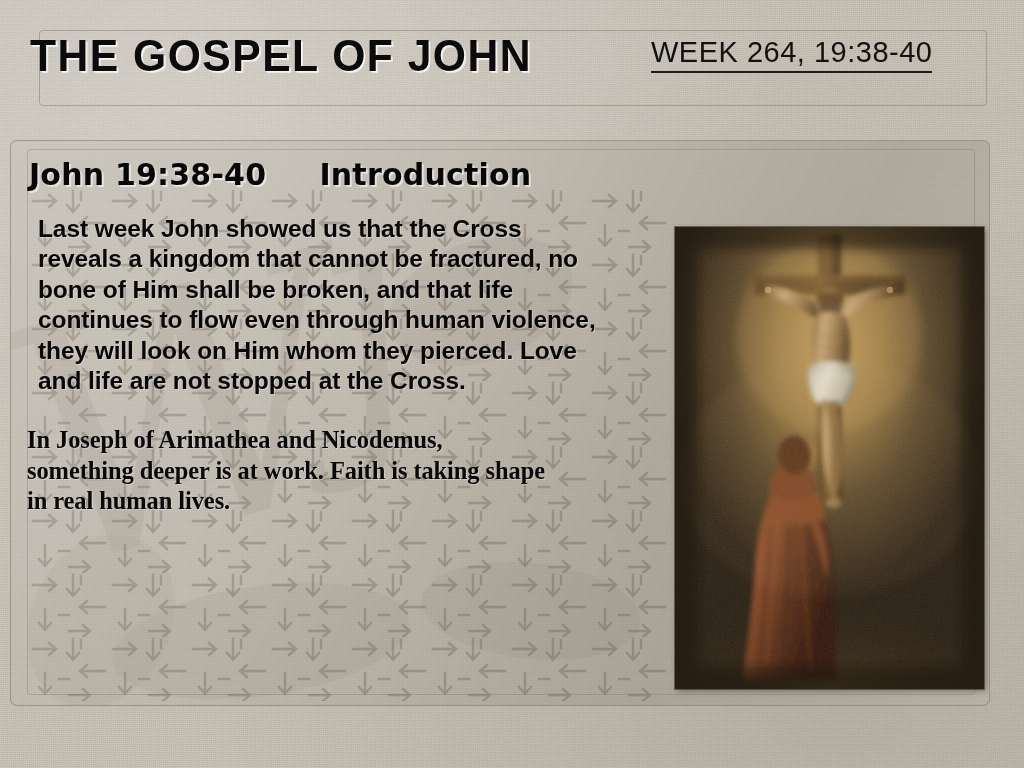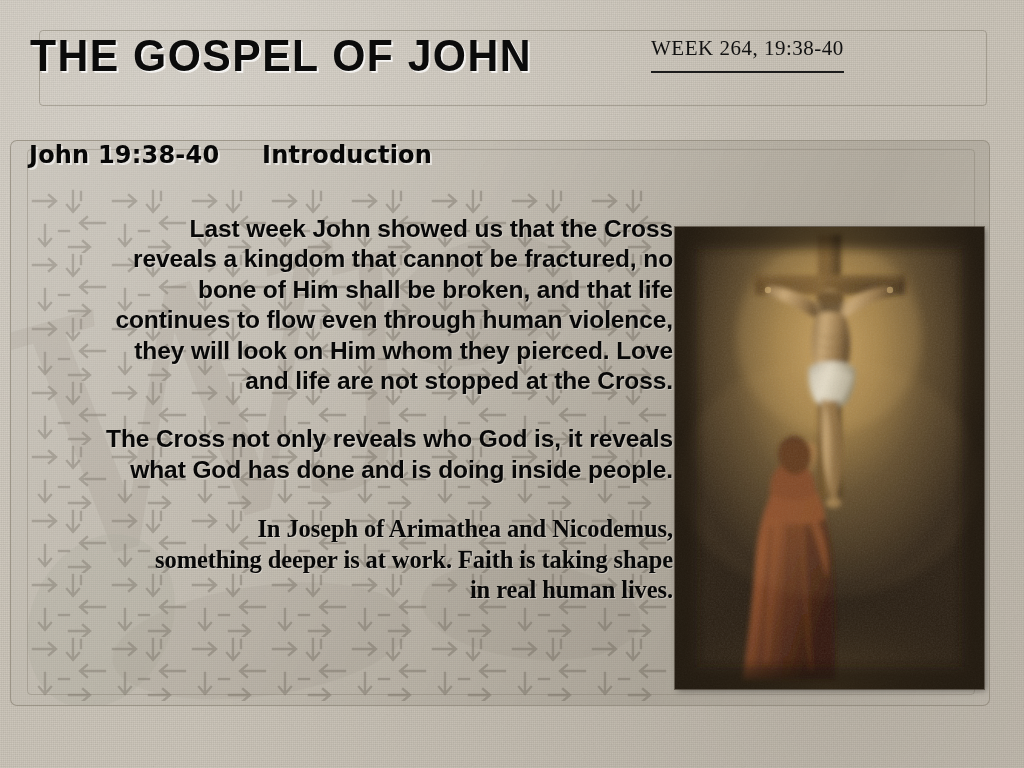--- a/index.html
+++ b/index.html
@@ -18,21 +18,20 @@
   
   #slide {
     position:absolute; inset:0;
     background-color:#c9c2b5;
     background-image:
       radial-gradient(circle at 18% 12%, rgba(255,255,255,.25) 0, rgba(255,255,255,0) 55%),
       radial-gradient(circle at 82% 88%, rgba(120,110,95,.22) 0, rgba(120,110,95,0) 60%),
       repeating-linear-gradient(0deg, rgba(255,255,255,.035) 0 1px, rgba(0,0,0,.035) 1px 2px),
       repeating-linear-gradient(90deg, rgba(255,255,255,.03) 0 1px, rgba(0,0,0,.03) 1px 2px);
     overflow:hidden;
-    text-align:right;
   }
   #grain {
     position:absolute; inset:0; pointer-events:none; opacity:.5;
   }
 
   
   #header-frame {
     position:absolute; left:39px; top:30px; width:948px; height:76px;
     border:1px solid rgba(120,112,98,.45);
     border-radius:4px;
@@ -42,26 +41,26 @@
     font-size:44px; font-weight:bold; letter-spacing:1.5px;
     color:#0b0b0b;
     font-family:"Liberation Sans", sans-serif;
     text-shadow: 2px 2px 0 rgba(255,255,255,.65), 1px 1px 0 rgba(255,255,255,.5);
     white-space:nowrap;
     transform:scaleX(.97);
     transform-origin:left center;
   }
   #header-ref {
     position:absolute; left:651px; top:36px;
-    font-size:21px; font-weight:400; letter-spacing:.5px;
+    font-size:29px; font-weight:400; letter-spacing:.5px;
     color:#111;
     border-bottom:2px solid #1b1b1b;
-    padding-bottom:10px;
+    padding-bottom:2px;
     white-space:nowrap;
-    font-family:Liberation Serif, serif;
+    font-family:Liberation Sans, sans-serif;
   }
 
   
   #content-panel {
     position:absolute; left:10px; top:140px; width:980px; height:566px;
     border:1px solid rgba(125,118,104,.55);
     border-radius:7px;
     background:rgba(168,162,150,.30);
     overflow:hidden;
   }
@@ -81,38 +80,37 @@
     position:absolute; left:0; top:0; width:700px; height:566px;
     opacity:.30; pointer-events:none;
   }
   #panel-sheen {
     position:absolute; inset:0; pointer-events:none;
     background:linear-gradient(115deg, rgba(255,255,255,.14) 0%, rgba(255,255,255,.03) 38%, rgba(90,84,72,.10) 72%, rgba(255,255,255,.06) 100%);
   }
 
   
   #slide-heading {
-    position:absolute; left:18px; top:0;
-    font-size:24px; font-weight:bold; color:#070707;
+    position:absolute; left:18px; top:16px;
+    font-size:30px; font-weight:bold; color:#070707;
     letter-spacing:.2px; white-space:pre;
     text-shadow: 2px 2px 0 rgba(255,255,255,.55);
     font-family:"DejaVu Sans", sans-serif;
   }
 
   
   #body-copy {
     position:absolute; left:14px; top:73px; width:648px;
   }
   .para {
     font-size:24.5px; font-weight:bold; color:#080808;
     line-height:30.4px; letter-spacing:-.1px;
     font-family:"Liberation Sans", sans-serif;
     text-shadow:1px 1px 0 rgba(255,255,255,.30);
     white-space:pre-line;
-    margin-left:32px;
   }
   .p-indent { padding-left:13px; }
   .p-indent2 { padding-left:10px; }
   .p-flush  { padding-left:2px;font-family:Liberation Serif, serif; }
   .gap-a { margin-top:27px; }
   .gap-b { margin-top:28px; }
   .gap-c { margin-top:29px; }
 
   
   #artwork {
@@ -191,22 +189,20 @@
 
     <div id="slide-heading">John 19:38-40     Introduction</div>
 
     <div id="body-copy">
       <div class="para p-indent">Last week John showed us that the Cross
 reveals a kingdom that cannot be fractured, no
 bone of Him shall be broken, and that life
 continues to flow even through human violence,
 they will look on Him whom they pierced. Love
 and life are not stopped at the Cross.</div>
-      <div class="para p-indent2 gap-b">The Cross not only reveals who God is, it reveals
-what God has done and is doing inside people.</div>
       <div class="para p-flush gap-c">In Joseph of Arimathea and Nicodemus,
 something deeper is at work. Faith is taking shape
 in real human lives.</div>
     </div>
 
     <div id="artwork">
       <svg viewBox="0 0 309 462" preserveAspectRatio="xMidYMid slice">
         <defs>
           <radialGradient id="glow" cx="50%" cy="26%" r="52%">
             <stop offset="0%" stop-color="#c9a261"></stop>

